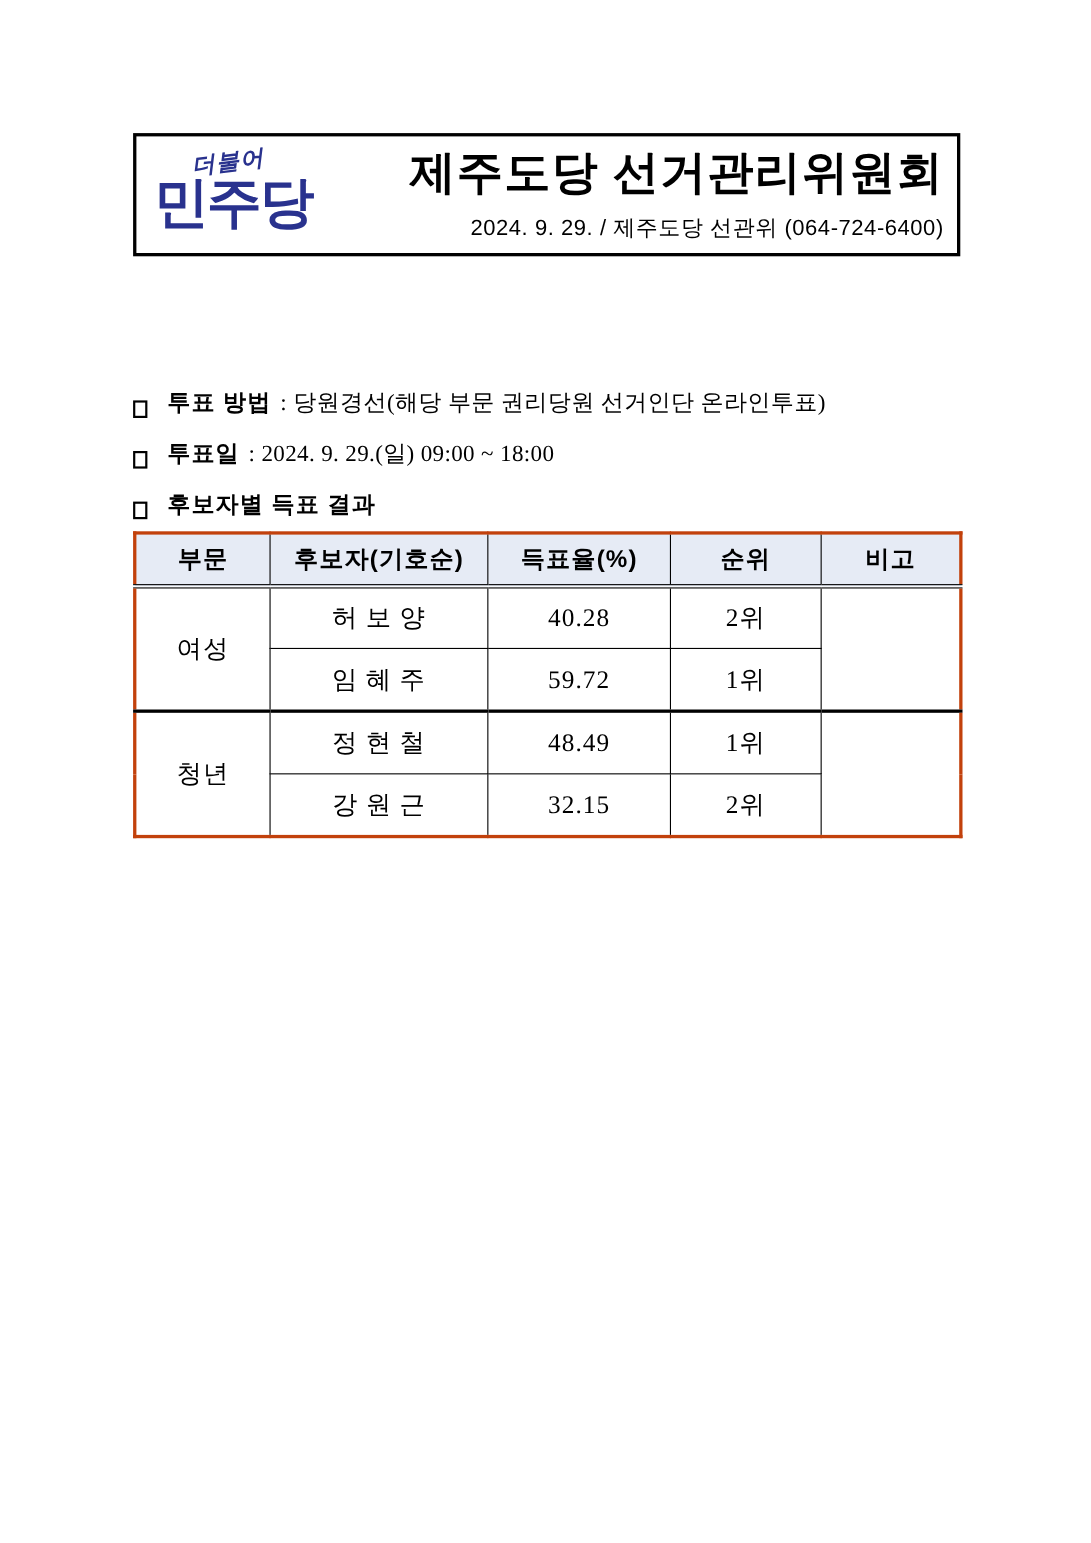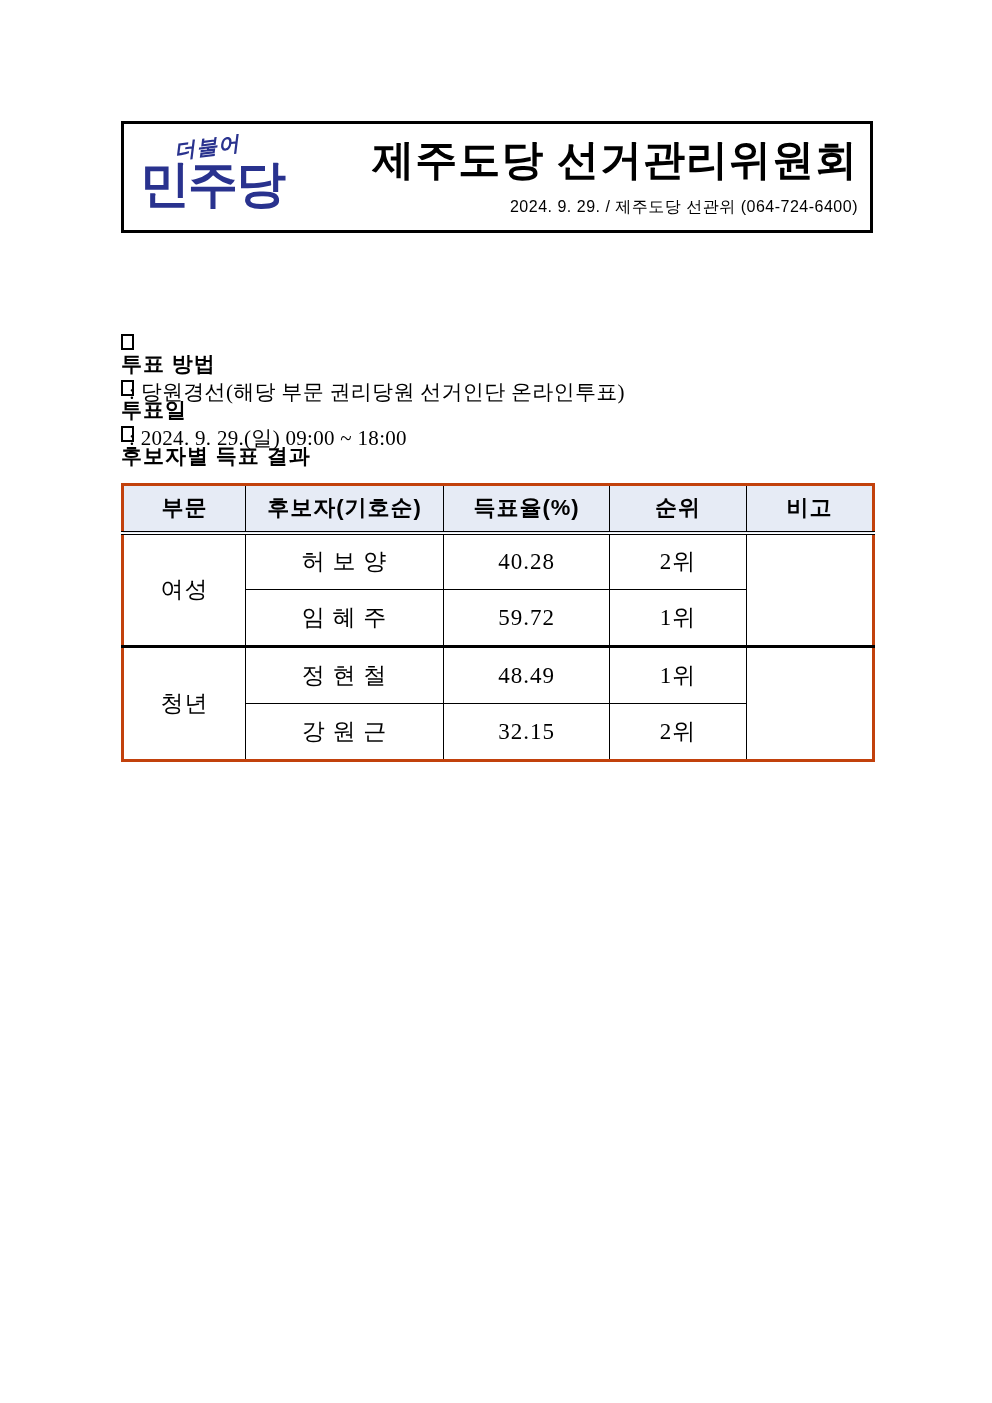--- a/index.html
+++ b/index.html
@@ -63,21 +63,21 @@
     font-family: "Liberation Sans", sans-serif;
     font-weight: 900;
     font-size: 42px;
     line-height: 1.05;
     letter-spacing: 1px;
     white-space: nowrap;
   }
   .dateline {
     margin-top: 14px;
     font-family: "Liberation Sans", sans-serif;
-    font-size: 16px;
+    font-size: 20px;
     letter-spacing: 0.5px;
     white-space: nowrap;
   }
 
   
   .doc-title {
     position: absolute;
     left: 0; top: 274px;
     width: 992px;
     text-align: center;
@@ -90,22 +90,21 @@
 
   
   .bullets {
     position: absolute;
     left: 121px; top: 334px;
     width: 780px;
   }
   .bullet-line {
     height: 46px;
     display: flex;
-    align-items: flex-start;
-    flex-direction: column;
+    align-items: flex-end;
   }
   .bullet-marker {
     width: 13px; height: 16px;
     border: 2px solid #000;
     margin-right: 18px;
     flex: 0 0 auto;
   }
   .bullet-label {
     font-family: "Liberation Sans", sans-serif;
     font-weight: 700;

